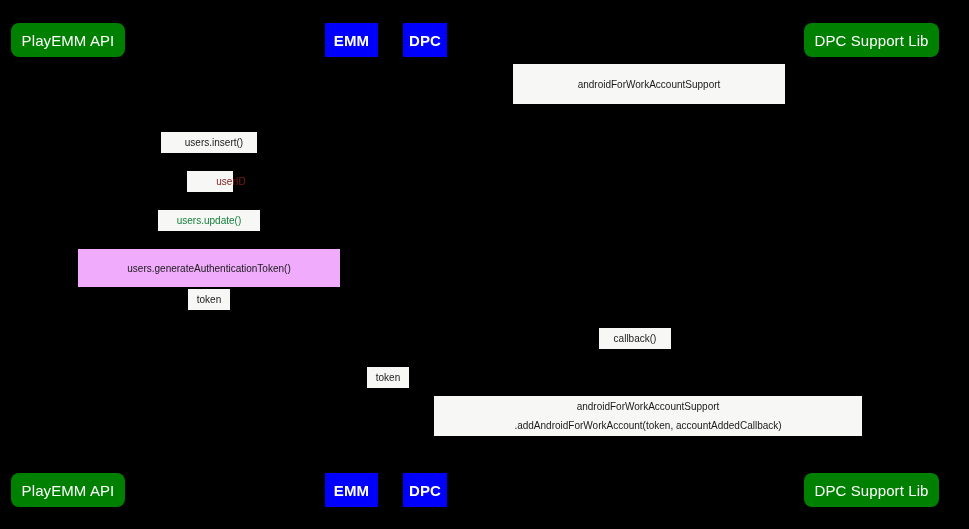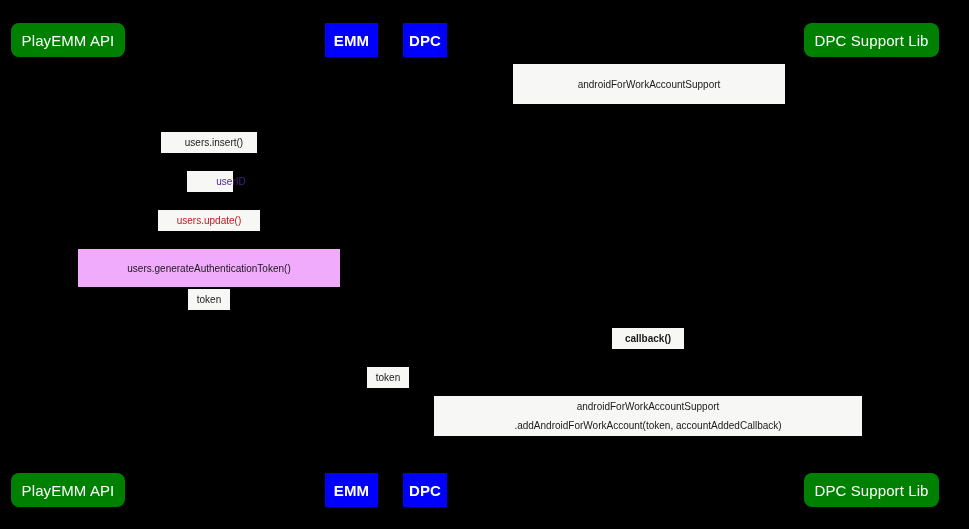--- a/index.html
+++ b/index.html
@@ -104,26 +104,26 @@
       <span>DPC</span>
     </div>
     <div class="participant green" style="left: 804px; top: 473px; width: 135px; height: 34px; background: rgb(0, 128, 0); color: rgb(255, 255, 255);">
       <span>DPC Support Lib</span>
     </div>
     <div class="arrow" style="left: 425px; width: 446px; top: 104px;"></div>
     <div class="msg two-line" style="left: 513px; top: 64px; width: 272px; height: 40px; background: rgb(247, 247, 245); color: rgb(26, 26, 26); display: flex; flex-direction: column; justify-content: center;"><span>androidForWorkAccountSupport</span></div>
     <div class="arrow" style="left: 68px; width: 283px; top: 153px;"></div>
     <div class="msg" style="left: 161px; top: 132px; width: 96px; height: 21px; background: rgb(247, 247, 245); color: rgb(26, 26, 26); display: flex; align-items: center; justify-content: center; padding-left: 12px;"><span>users.insert()</span></div>
     <div class="arrow" style="left: 68px; width: 283px; top: 192px;"></div>
-    <div class="msg" style="left: 187px; top: 171px; width: 44px; height: 21px; background: rgb(247, 247, 245); color: #4c1d95; display: flex; align-items: center; justify-content: center; padding-left: 44px;"><span>userID</span></div>
+    <div class="msg" style="left: 187px; top: 171px; width: 44px; height: 21px; background: rgb(247, 247, 245); color: #7f1d1d; display: flex; align-items: center; justify-content: center; padding-left: 44px;"><span>userID</span></div>
     <div class="arrow" style="left: 68px; width: 283px; top: 231px;"></div>
-    <div class="msg" style="left: 158px; top: 210px; width: 102px; height: 21px; background: rgb(247, 247, 245); color: #b91c1c; display: flex; align-items: center; justify-content: center;"><span>users.update()</span></div>
+    <div class="msg" style="left: 158px; top: 210px; width: 102px; height: 21px; background: rgb(247, 247, 245); color: #15803d; display: flex; align-items: center; justify-content: center;"><span>users.update()</span></div>
     <div class="arrow" style="left: 68px; width: 283px; top: 270px;"></div>
     <div class="msg" style="left: 78px; top: 249px; width: 262px; height: 38px; background: #f0abfc; color: rgb(26, 26, 26); display: flex; align-items: center; justify-content: center;"><span>users.generateAuthenticationToken()</span></div>
     <div class="arrow" style="left: 68px; width: 283px; top: 310px;"></div>
     <div class="msg" style="left: 188px; top: 289px; width: 42px; height: 21px; background: rgb(247, 247, 245); color: rgb(26, 26, 26); display: flex; align-items: center; justify-content: center;"><span>token</span></div>
     <div class="arrow" style="left: 425px; width: 446px; top: 349px;"></div>
-    <div class="msg" style="left: 612px; top: 328px; width: 72px; height: 21px; background: rgb(247, 247, 245); color: rgb(26, 26, 26); display: flex; align-items: center; justify-content: center; font-weight: bold;"><span>callback()</span></div>
+    <div class="msg" style="left: 599px; top: 328px; width: 72px; height: 21px; background: rgb(247, 247, 245); color: rgb(26, 26, 26); display: flex; align-items: center; justify-content: center;"><span>callback()</span></div>
     <div class="arrow" style="left: 351px; width: 74px; top: 388px;"></div>
     <div class="msg" style="left: 367px; top: 367px; width: 42px; height: 21px; background: rgb(247, 247, 245); color: rgb(26, 26, 26); display: flex; align-items: center; justify-content: center;"><span>token</span></div>
     <div class="arrow" style="left: 425px; width: 446px; top: 436px;"></div>
     <div class="msg two-line" style="left: 434px; top: 396px; width: 428px; height: 40px; background: rgb(247, 247, 245); color: rgb(26, 26, 26); display: flex; flex-direction: column; justify-content: center;"><span>androidForWorkAccountSupport</span><span>.addAndroidForWorkAccount(token, accountAddedCallback)</span></div>
   </div>
 
 </body></html>

